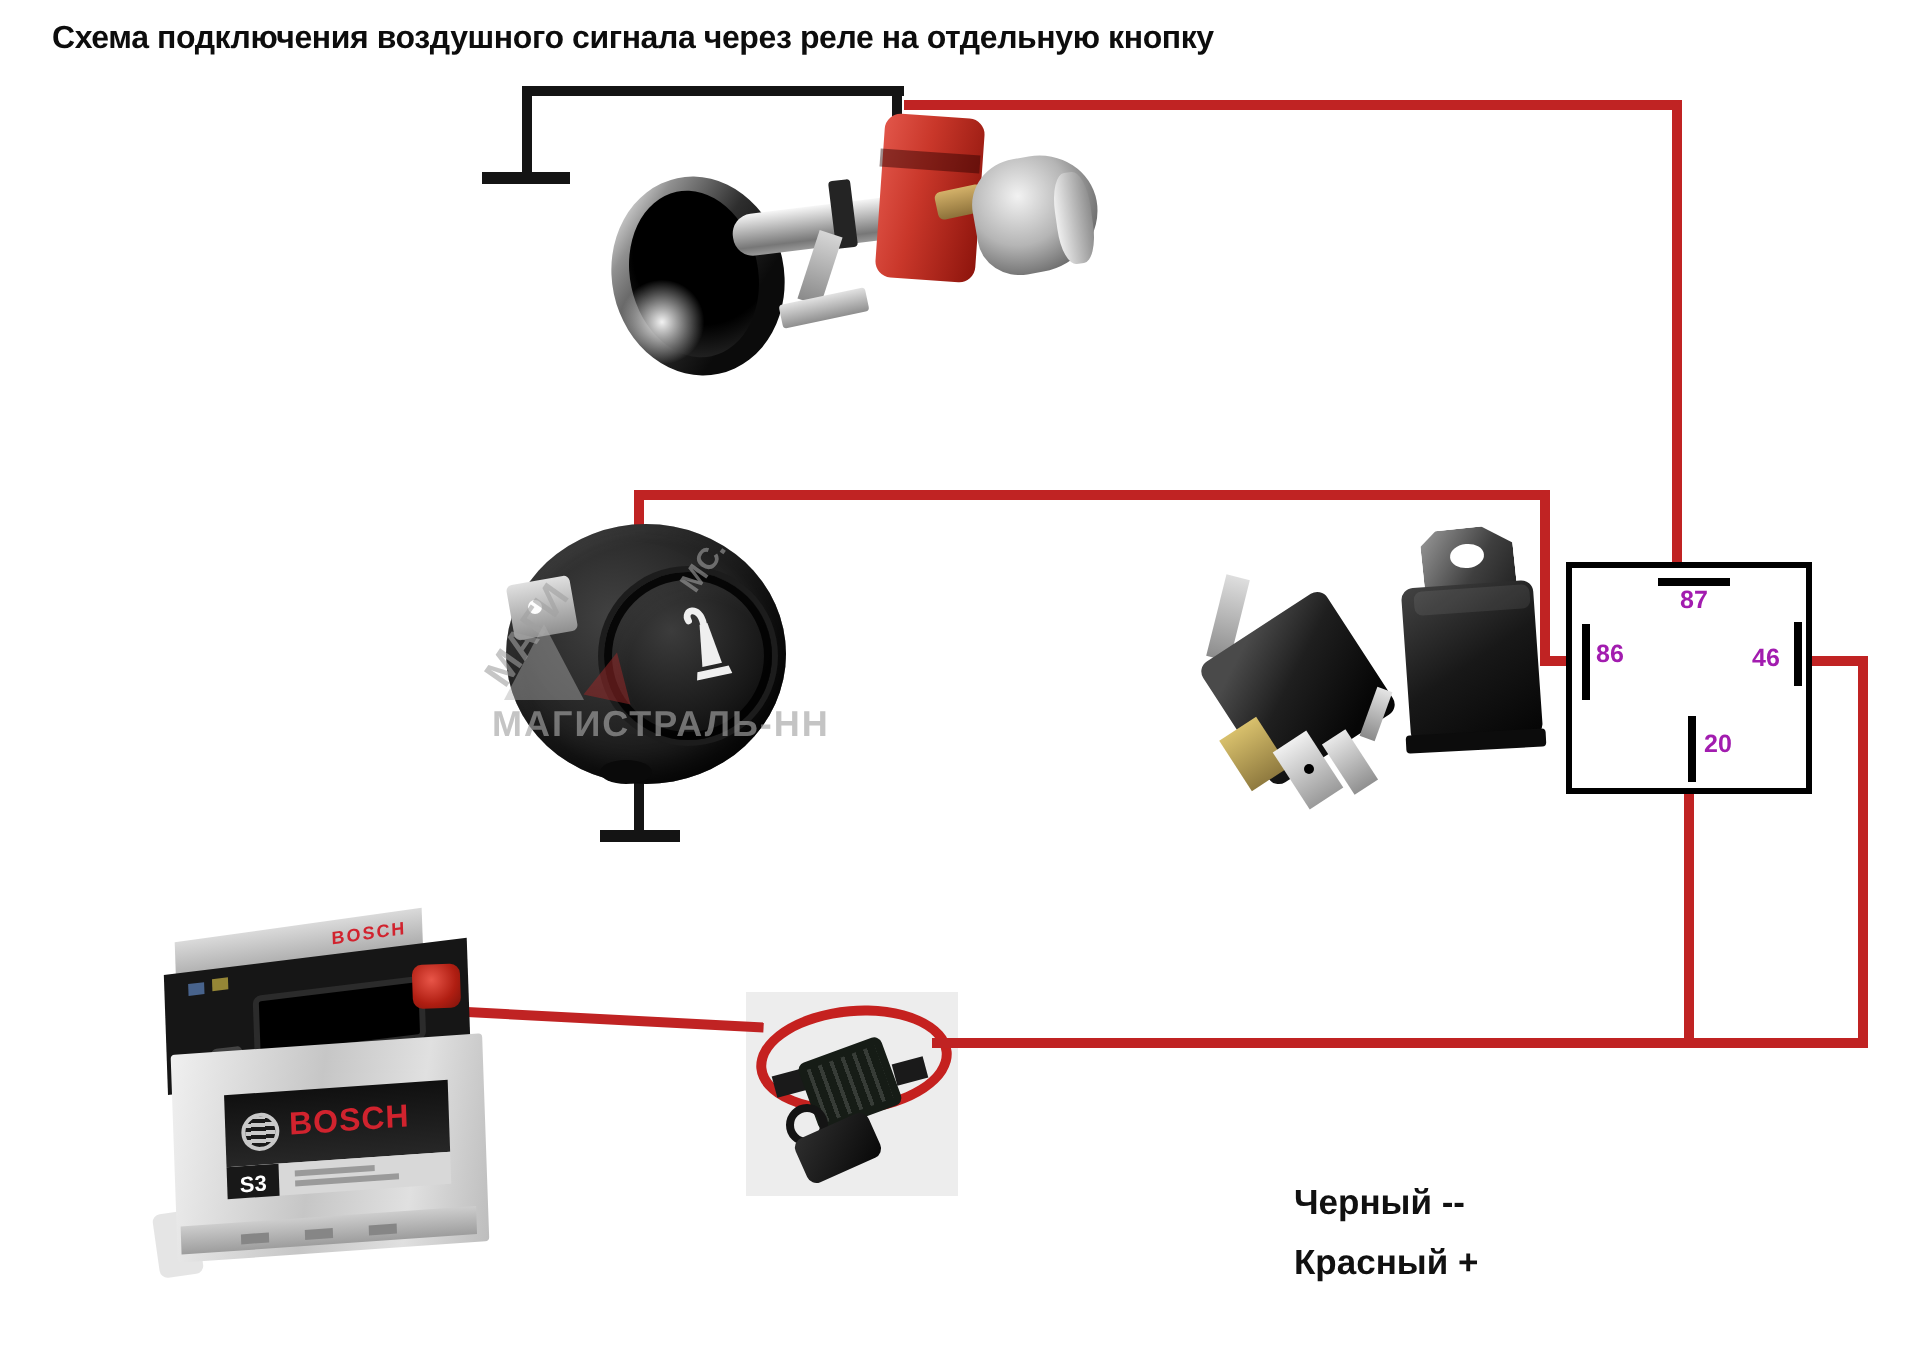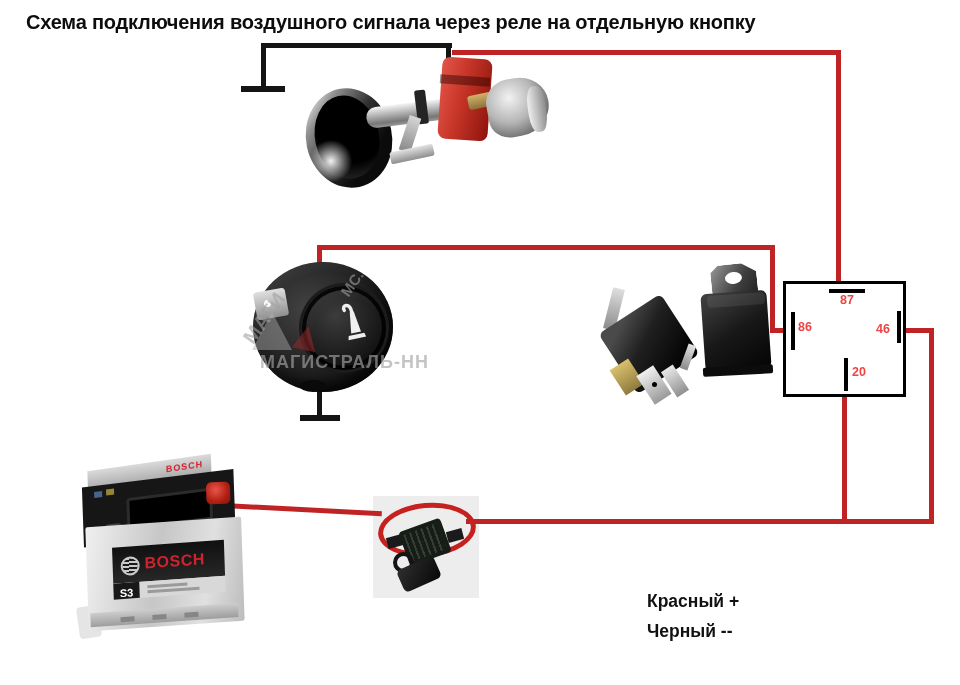--- a/index.html
+++ b/index.html
@@ -9,23 +9,23 @@
   
   .wire-red{position:absolute;background:var(--wire-red,#c02323);z-index:2;}
   .wire-black{position:absolute;background:var(--wire-black,#141414);z-index:2;}
   
   .photo{position:absolute;z-index:3;}
   .photo *{position:absolute;}
   
   #relay-box{position:absolute;left:783px;top:281px;width:123px;height:116px;
              border:3px solid #000;background:#fff;box-sizing:border-box;z-index:4;}
   #relay-box .bar{position:absolute;background:#000;}
-  #relay-box .pin-label{position:absolute;font-size:12.5px;font-weight:bold;color:#ef4444;}
+  #relay-box .pin-label{position:absolute;font-size:12.5px;font-weight:bold;color:#a21caf;}
   
-  #title{position:absolute;left:26px;top:11px;font-size:20px;font-weight:bold;
+  #title{position:absolute;left:26px;top:11px;font-size:16px;font-weight:bold;
          color:#0d0d0d;letter-spacing:-0.2px;z-index:4;white-space:nowrap;}
   #legend{position:absolute;left:647px;top:586px;font-size:17.5px;font-weight:bold;
           color:#111;line-height:30px;z-index:4;}
   
   .wm{position:absolute;color:rgba(160,160,160,.6);font-weight:bold;z-index:5;white-space:nowrap;}
   
   .skew6{transform:skewY(-6deg);}
   .skew5{transform:skewY(-5deg);}
   .skew2{transform:skewY(-2deg);}
 </style>
@@ -81,21 +81,21 @@
     <div style="left:55px;top:128px;width:26px;height:12px;border-radius:50%;background:#0a0a0a;"></div>
     <svg style="left:92px;top:44px;transform:rotate(-12deg);" width="30" height="44" viewBox="0 0 30 44">
       <path d="M8 39 h16 l1 4 h-18 z" fill="#efefef"></path>
       <path d="M11 37 L21 37 L18 16 L14 16 Z" fill="#efefef"></path>
       <path d="M16 16 C16 6 7 7 9 13" fill="none" stroke="#efefef" stroke-width="3.4" stroke-linecap="round"></path>
     </svg>
   </div>
 
   <div class="wm" style="left:248px;top:330px;font-size:20px;transform:rotate(-55deg);transform-origin:0 50%;">МАГИ</div>
   <div class="wm" style="left:344px;top:286px;font-size:15px;transform:rotate(-55deg);transform-origin:0 50%;">МС.</div>
-  <div class="wm" style="left:260px;top:352px;font-size:18px;letter-spacing:1px;color:rgba(165,165,165,.65);">МАГИСТРАЛЬ-НН</div>
+  <div class="wm" style="left:246px;top:352px;font-size:18px;letter-spacing:1px;color:rgba(165,165,165,.65);">МАГИСТРАЛЬ-НН</div>
   <div class="wm" style="left:252px;top:312px;width:0;height:0;border-left:20px solid transparent;border-right:20px solid transparent;border-bottom:38px solid rgba(175,175,175,.45);"></div>
   <div class="wm" style="left:294px;top:326px;width:0;height:0;border-left:12px solid transparent;border-right:12px solid transparent;border-bottom:24px solid rgba(150,40,40,.55);transform:rotate(12deg);"></div>
 
   <div class="photo" style="left:600px;top:282px;width:100px;height:125px;z-index:1;">
     <div style="left:8px;top:6px;width:12px;height:42px;background:linear-gradient(#dedede,#8c8c8c);transform:rotate(14deg);"></div>
     <div style="left:12px;top:26px;width:74px;height:72px;border-radius:6px;transform:rotate(-33deg);background:linear-gradient(150deg,#4a4a4a 0 16%,#1f1f1f 45%,#060606 85%);"></div>
     <div style="left:16px;top:80px;width:22px;height:30px;transform:rotate(-33deg);background:linear-gradient(#d8c06c,#8f7a3f);"></div>
     <div style="left:44px;top:86px;width:20px;height:34px;transform:rotate(-33deg);background:linear-gradient(#f0f0f0,#9a9a9a);"></div>
     <div style="left:52px;top:100px;width:5px;height:5px;border-radius:50%;background:#000;"></div>
     <div style="left:68px;top:84px;width:14px;height:30px;transform:rotate(-33deg);background:linear-gradient(#e8e8e8,#909090);"></div>
@@ -158,17 +158,17 @@
     <div style="left:14px;top:40px;width:16px;height:11px;background:#1a1a1a;transform:rotate(-15deg);"></div>
     <div style="left:74px;top:34px;width:16px;height:11px;background:#1a1a1a;transform:rotate(-15deg);"></div>
     <div style="left:30px;top:28px;width:44px;height:36px;border-radius:4px;transform:rotate(-20deg);background:#161c16;">
       <div style="left:4px;top:4px;width:36px;height:28px;background:repeating-linear-gradient(90deg,rgba(255,255,255,.14) 0 2px,transparent 2px 6px);"></div>
     </div>
     <div style="left:20px;top:56px;width:13px;height:13px;border:4px solid #141414;border-radius:50%;"></div>
     <div style="left:26px;top:66px;width:40px;height:24px;border-radius:5px;transform:rotate(-24deg);background:linear-gradient(140deg,#2e2e2e,#080808);"></div>
   </div>
 
   <div id="legend">
+    <div>Черный --</div>
     <div>Красный +</div>
-    <div>Черный --</div>
   </div>
 
 </div>
 
 </body></html>

